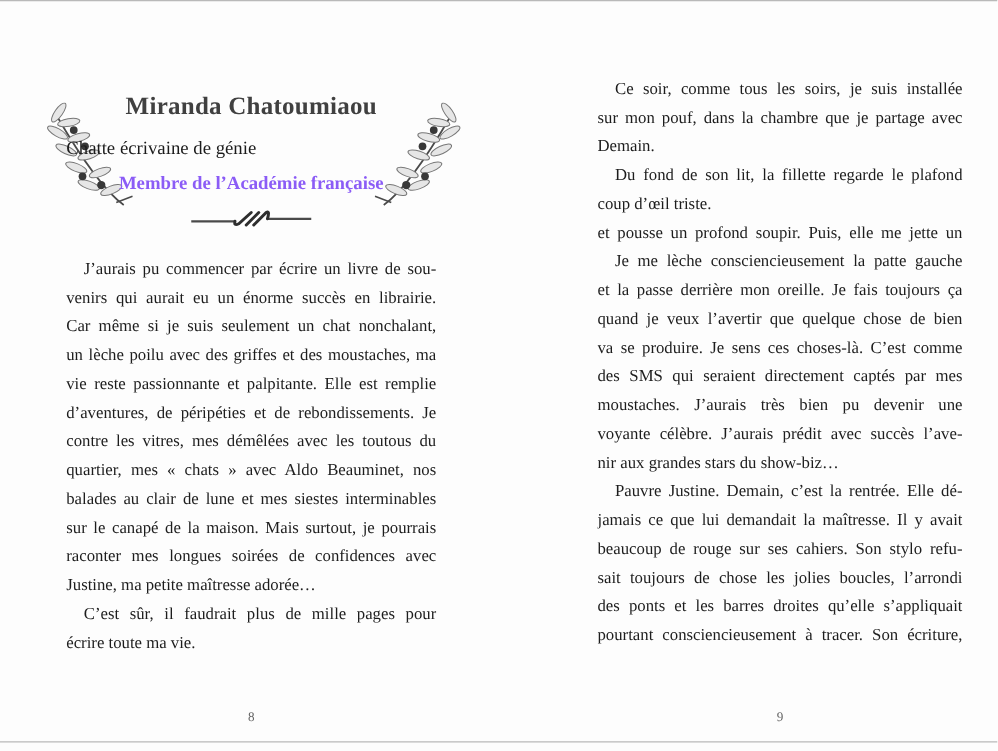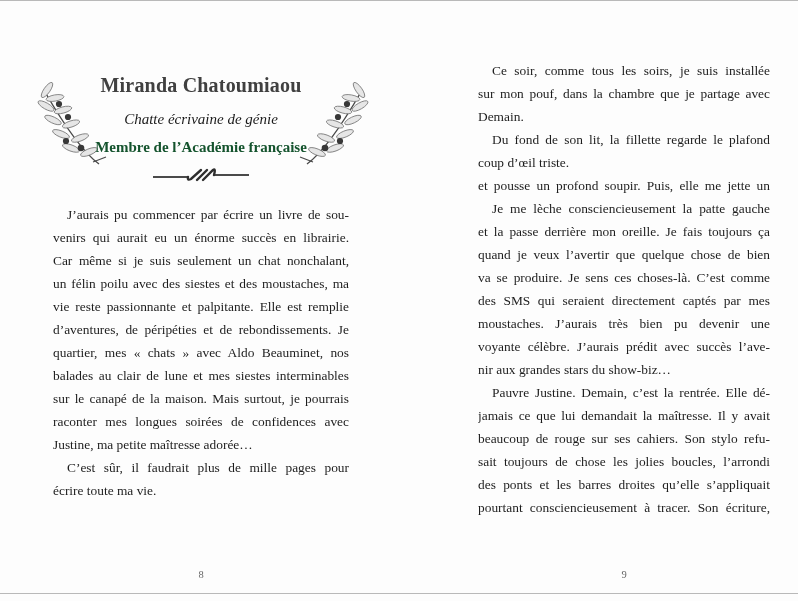--- a/index.html
+++ b/index.html
@@ -14,24 +14,24 @@
   .frame-line.bottom{top:593px;}
 
   .page{position:absolute;top:0;height:601px;}
   .page-left{left:53px;width:296px;}
   .page-right{left:454px;width:292px;margin-left:24px;}
 
   
   .chapter-header{position:absolute;left:0;top:0;width:100%;}
   .ch-title{position:absolute;top:74px;left:0;width:100%;text-align:center;
             font-size:20px;font-weight:bold;letter-spacing:.2px;color:#404040;}
-  .ch-subtitle{position:absolute;top:111px;left:0;width:100%;text-align:center;
-            font-size:15px;font-style:italic;color:#1b1b1b;}
+  .ch-subtitle{position:absolute;top:111px;left:0;width:100%;
+            font-size:15px;color:#1b1b1b;}
   .ch-affiliation{position:absolute;top:139px;left:0;width:100%;text-align:center;
-            font-size:15px;font-weight:bold;color:#14532d;}
+            font-size:15px;font-weight:bold;color:#8b5cf6;}
   .ornament{position:absolute;top:82px;width:74px;height:88px;}
   .ornament.left{left:-20px;}
   .ornament.right{right:-24px;transform:scaleX(-1);}
   .divider{position:absolute;top:167px;left:50%;transform:translateX(-50%);
            width:100px;height:18px;}
 
   
   .body-text{position:absolute;left:0;width:100%;}
   .page-left .body-text{top:203px;}
   .page-right .body-text{top:59px;}
@@ -109,23 +109,24 @@
         <path d="M52,13 L62,3 Q65,1 63,8"></path>
       </g>
     </svg>
   </div>
 
   <div class="body-text">
     <div class="para">
       <div class="ln first">J’aurais pu commencer par écrire un livre de sou-</div>
       <div class="ln">venirs qui aurait eu un énorme succès en librairie.</div>
       <div class="ln">Car même si je suis seulement un chat nonchalant,</div>
-      <div class="ln">un félin poilu avec des siestes et des moustaches, ma</div>
+      <div class="ln">un lèche poilu avec des griffes et des moustaches, ma</div>
       <div class="ln">vie reste passionnante et palpitante. Elle est remplie</div>
       <div class="ln">d’aventures, de péripéties et de rebondissements. Je</div>
+      <div class="ln">contre les vitres, mes démêlées avec les toutous du</div>
       <div class="ln">quartier, mes « chats » avec Aldo Beauminet, nos</div>
       <div class="ln">balades au clair de lune et mes siestes interminables</div>
       <div class="ln">sur le canapé de la maison. Mais surtout, je pourrais</div>
       <div class="ln">raconter mes longues soirées de confidences avec</div>
       <div class="ln last">Justine, ma petite maîtresse adorée…</div>
     </div>
     <div class="para">
       <div class="ln first">C’est sûr, il faudrait plus de mille pages pour</div>
       <div class="ln last">écrire toute ma vie.</div>
     </div>

